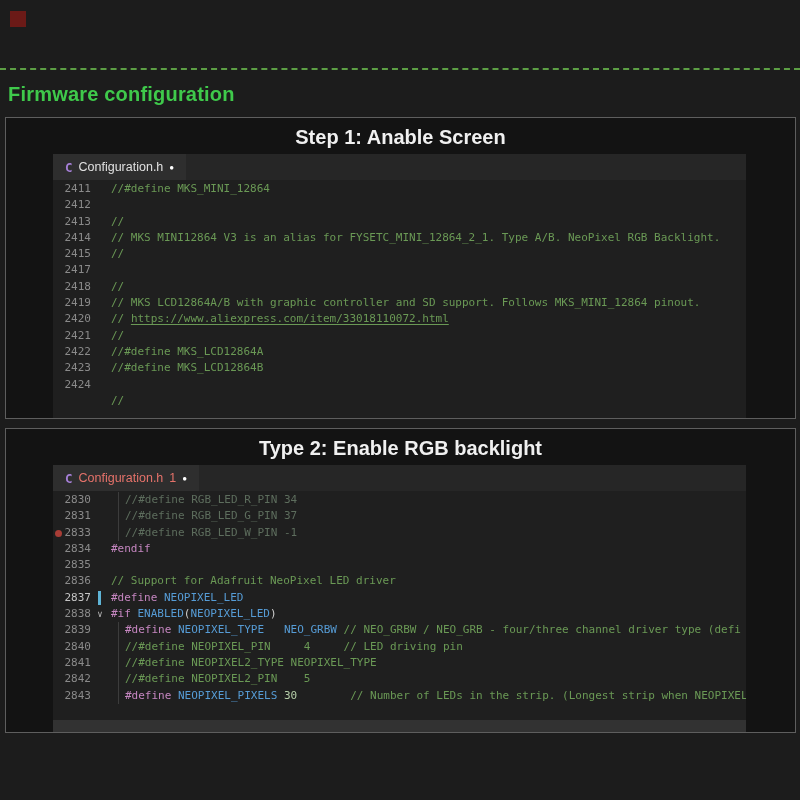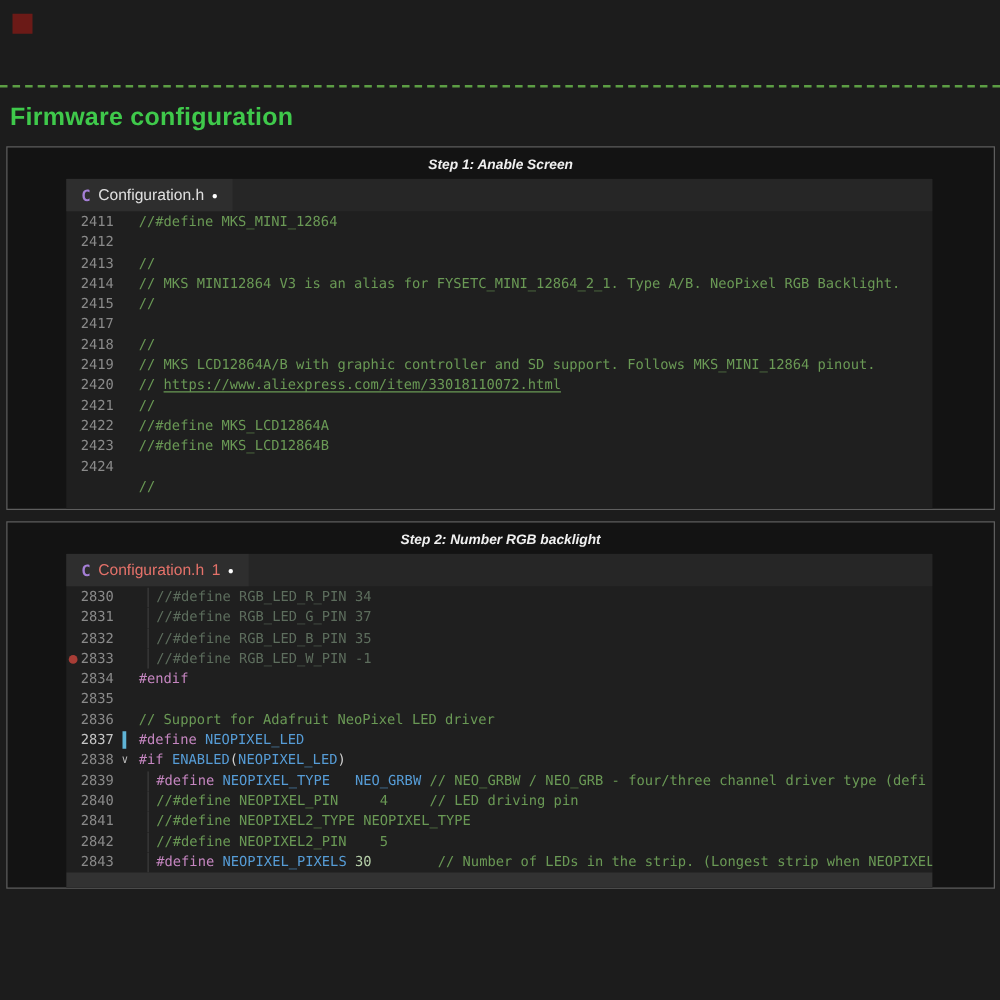--- a/index.html
+++ b/index.html
@@ -2,21 +2,21 @@
 <html><head>
 <meta charset="utf-8">
 <style>
   * { box-sizing: border-box; margin: 0; padding: 0; }
   html,body { width: 800px; height: 800px; background: #1c1c1c; overflow: hidden;
     font-family: "Liberation Sans", sans-serif; }
   .top-strip { position: relative; height: 70px; border-bottom: 2px dashed #5c9e44; }
   .red-square { position: absolute; left: 10px; top: 11px; width: 16px; height: 16px; background: #6b1a17; }
   .page-heading { color: #3fc94b; font-size: 20px; font-weight: bold; margin: 13px 0 11px 8px; letter-spacing: .2px; }
   .panel { margin: 0 4px 9px 5px; border: 1px solid #5e5e5e; background: #131313; position: relative; }
-  .panel-title { text-align: center; color: #f0f0f0; font-weight: bold; font-size: 11px; padding: 8px 0 5px; font-style: italic; }
+  .panel-title { text-align: center; color: #f0f0f0; font-weight: bold; font-size: 20px; padding: 8px 0 5px; }
   .editor { position: relative; margin-left: 47px; width: 693px; background: #1f1f1f; overflow: hidden; }
   #editor-0 { height: 264px; }
   #editor-1 { height: 267px; }
   .tabbar { height: 26px; background: #262626; display: flex; }
   .tab { background: #2e2e2e; display: flex; align-items: center; padding: 0 12px; gap: 6px; height: 26px; }
   .c-icon { color: #a57fd6; font-weight: bold; font-size: 12.5px; font-family: "DejaVu Sans Mono", monospace; }
   .tab-name { font-size: 12.5px; color: #e0e0e0; }
   .tab-err .tab-name, .tab-err .tab-badge { color: #e5726a; }
   .tab-badge { font-size: 12.5px; }
   .tab-dot { color: #ffffff; font-size: 8px; padding-top: 1px; }
@@ -72,34 +72,33 @@
         <div class="code-row"><span class="ln">2421</span><span class="code"><span><span class="t-cm">//</span></span></span></div>
         <div class="code-row"><span class="ln">2422</span><span class="code"><span><span class="t-cm">//#define MKS_LCD12864A</span></span></span></div>
         <div class="code-row"><span class="ln">2423</span><span class="code"><span><span class="t-cm">//#define MKS_LCD12864B</span></span></span></div>
         <div class="code-row"><span class="ln">2424</span><span class="code"><span></span></span></div>
         <div class="code-row"><span class="ln"></span><span class="code"><span><span class="t-cm">//</span></span></span></div>
       </div>
   </div>
 </div>
 
 <div class="panel">
-  <div class="panel-title">Step 2: Number RGB backlight</div>
+  <div class="panel-title">Type 2: Enable RGB backlight</div>
   <div class="editor" id="editor-1">
     <div class="tabbar">
       <div class="tab tab-err">
         <span class="c-icon">C</span>
         <span class="tab-name">Configuration.h</span>
         <span class="tab-badge">1</span>
         <span class="tab-dot">●</span>
       </div>
     </div>
     <div class="code-area">
         <div class="code-row dim"><span class="ln">2830</span><span class="code"><span class="guide"></span><span class="ind"><span class="t-cmd">//#define RGB_LED_R_PIN 34</span></span></span></div>
         <div class="code-row dim"><span class="ln">2831</span><span class="code"><span class="guide"></span><span class="ind"><span class="t-cmd">//#define RGB_LED_G_PIN 37</span></span></span></div>
-        <div class="code-row dim"><span class="ln">2832</span><span class="code"><span class="guide"></span><span class="ind"><span class="t-cmd">//#define RGB_LED_B_PIN 35</span></span></span></div>
         <div class="code-row dim"><span class="ln">2833</span><span class="gdot"></span><span class="code"><span class="guide"></span><span class="ind"><span class="t-cmd">//#define RGB_LED_W_PIN -1</span></span></span></div>
         <div class="code-row"><span class="ln">2834</span><span class="code"><span><span class="t-kw">#endif</span></span></span></div>
         <div class="code-row"><span class="ln">2835</span><span class="code"><span></span></span></div>
         <div class="code-row"><span class="ln">2836</span><span class="code"><span><span class="t-cm">// Support for Adafruit NeoPixel LED driver</span></span></span></div>
         <div class="code-row active"><span class="ln">2837</span><span class="cursor"></span><span class="code"><span><span class="t-kw">#define</span><span class="t-pl"> </span><span class="t-id">NEOPIXEL_LED</span></span></span></div>
         <div class="code-row"><span class="ln">2838</span><span class="fold">∨</span><span class="code"><span><span class="t-kw">#if</span><span class="t-pl"> </span><span class="t-id">ENABLED</span><span class="t-pl">(</span><span class="t-id">NEOPIXEL_LED</span><span class="t-pl">)</span></span></span></div>
         <div class="code-row"><span class="ln">2839</span><span class="code"><span class="guide"></span><span class="ind"><span class="t-kw">#define</span><span class="t-pl"> </span><span class="t-id">NEOPIXEL_TYPE</span><span class="t-pl">   </span><span class="t-id">NEO_GRBW</span><span class="t-pl"> </span><span class="t-cm">// NEO_GRBW / NEO_GRB - four/three channel driver type (defi</span></span></span></div>
         <div class="code-row"><span class="ln">2840</span><span class="code"><span class="guide"></span><span class="ind"><span class="t-cm">//#define NEOPIXEL_PIN     4     // LED driving pin</span></span></span></div>
         <div class="code-row"><span class="ln">2841</span><span class="code"><span class="guide"></span><span class="ind"><span class="t-cm">//#define NEOPIXEL2_TYPE NEOPIXEL_TYPE</span></span></span></div>
         <div class="code-row"><span class="ln">2842</span><span class="code"><span class="guide"></span><span class="ind"><span class="t-cm">//#define NEOPIXEL2_PIN    5</span></span></span></div>

